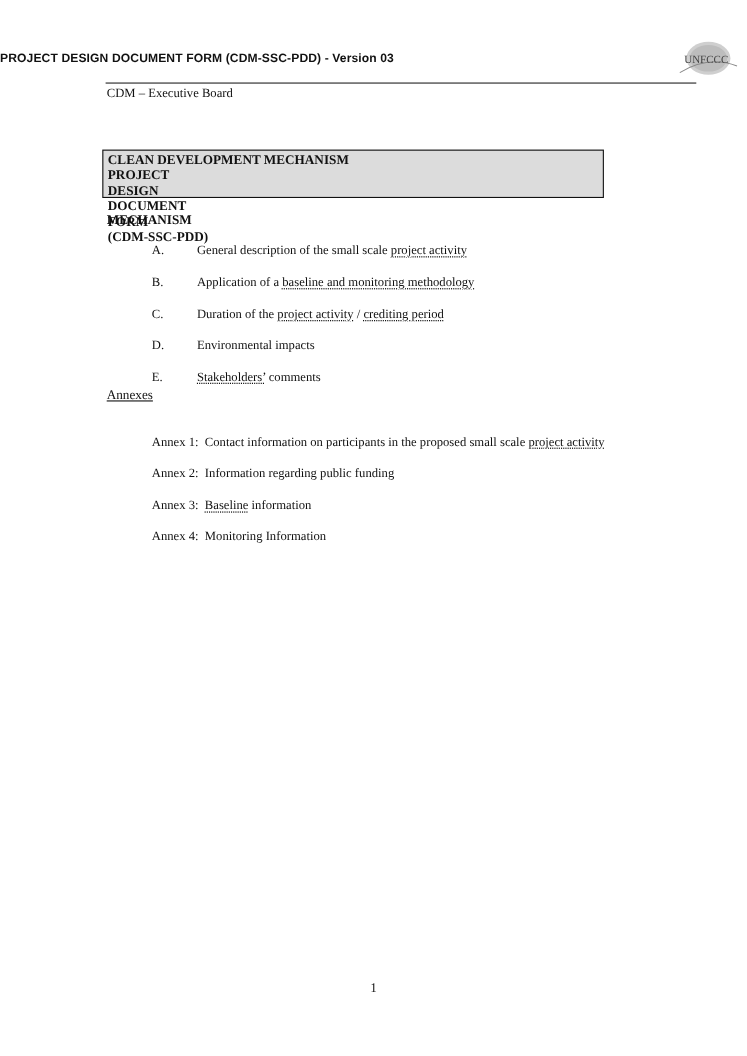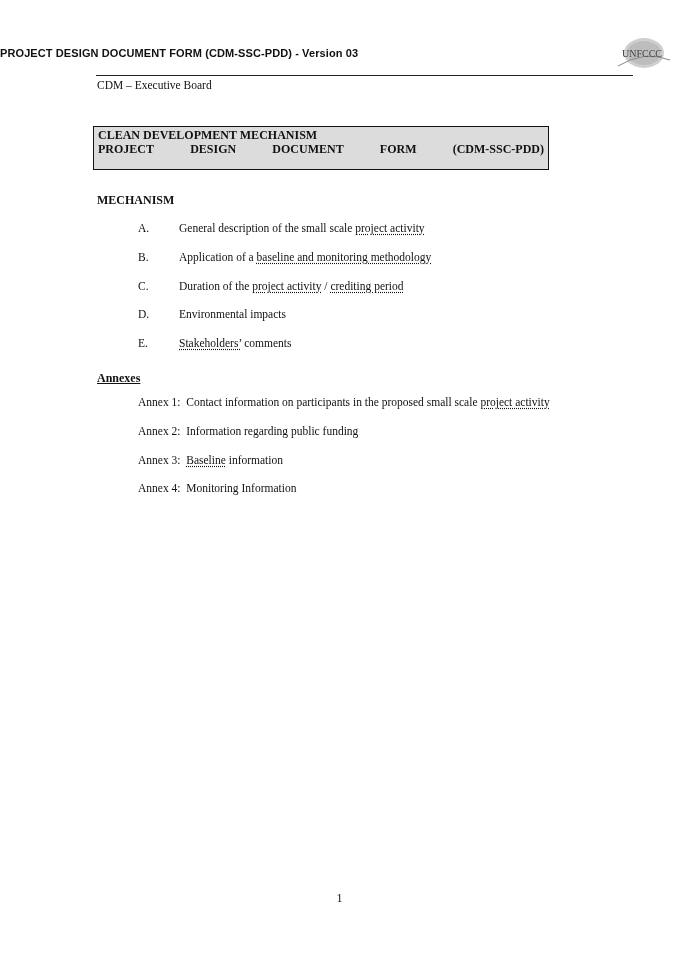--- a/index.html
+++ b/index.html
@@ -2,28 +2,28 @@
 <html><head>
 <meta charset="utf-8">
 <style>
   html, body { margin: 0; padding: 0; background: #ffffff; }
   body { width: 679px; height: 960px; position: relative; overflow: hidden; font-family: "Liberation Serif", serif; color: #111; }
   .abs { position: absolute; }
   .hdr-title { left: 0; width: 679px; top: 47px; font-family: "Liberation Sans", sans-serif; font-weight: bold; font-size: 11px; letter-spacing: 0.1px; }
   .logo { left: 592px; top: 36px; width: 80px; height: 36px; }
   .board { left: 97px; top: 79px; font-size: 11.5px; }
   .rule { left: 96px; top: 76px; width: 537px; height: 1px; background: #222; }
-  .box { left: 93px; top: 126px; width: 456px; height: 44px; background: #dcdcdc; border: 1px solid #111; box-sizing: border-box; padding: 1px 4px; font-weight: bold; font-size: 12px; line-height: 14px; }
-  .box .row { display: flex; justify-content: space-between; }
+  .box { left: 93px; top: 136px; width: 456px; height: 44px; background: #dcdcdc; border: 1px solid #111; box-sizing: border-box; padding: 1px 4px; font-weight: bold; font-size: 12px; line-height: 14px; }
+  .box .row { display: flex; justify-content: space-between; flex-direction: column; }
   .contents-h { left: 97px; top: 193px; font-weight: bold; font-size: 12px; }
   .item { left: 0; font-size: 11.5px; }
   .item .letter { position: absolute; left: 138px; }
   .item .text { position: absolute; left: 179px; white-space: nowrap; }
   .dotted { text-decoration: underline dotted; text-underline-offset: 2px; text-align: center; }
-  .annexes-h { left: 97px; top: 371px; font-weight: bold; font-size: 12px; text-decoration: underline; }
+  .annexes-h { left: 97px; top: 352px; font-weight: normal; font-size: 12px; text-decoration: underline; }
   .annex { left: 138px; font-size: 11.5px; white-space: nowrap; }
   .pagenum { left: 0; width: 679px; text-align: center; top: 891px; font-size: 12px; }
 </style>
 </head>
 <body>
 
 <div class="abs hdr-title">PROJECT DESIGN DOCUMENT FORM (CDM-SSC-PDD) - Version 03</div>
 
 <div class="abs logo">
   <svg width="80" height="36" viewBox="0 0 80 36">

